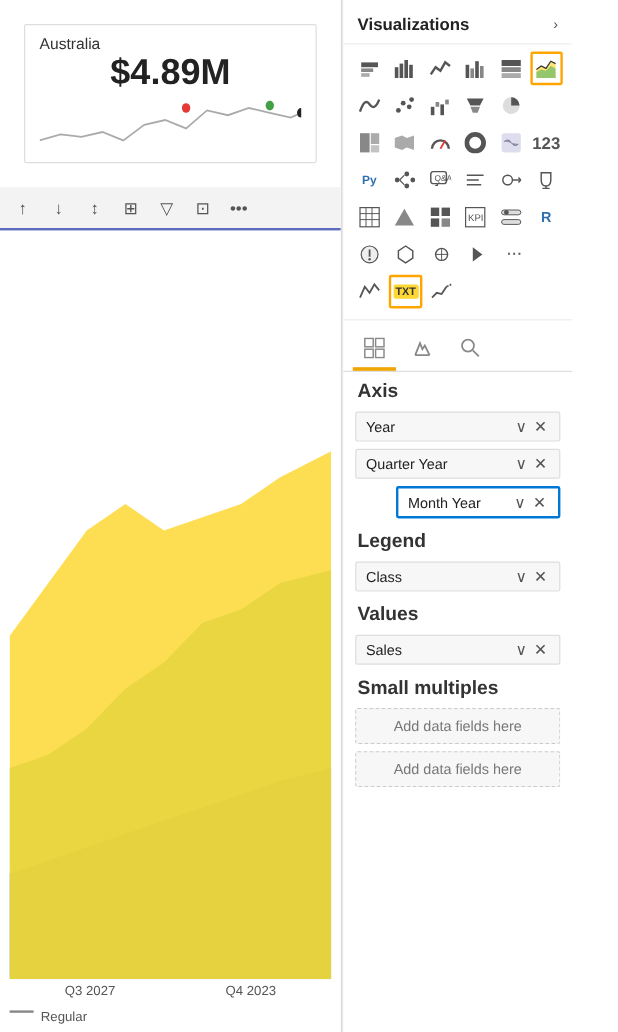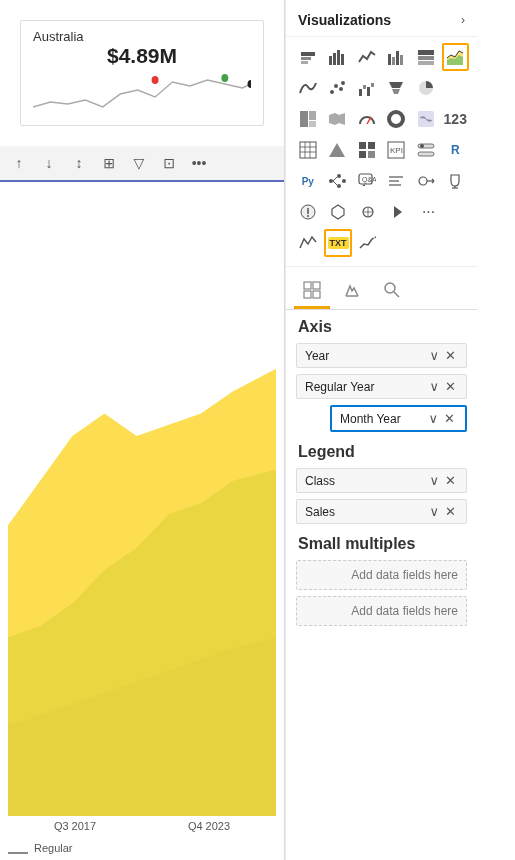--- a/index.html
+++ b/index.html
@@ -32,21 +32,21 @@
       border-radius: 2px;
     }
 
     .chart-card .country {
       font-size: 13px;
       color: #333;
       font-weight: 400;
     }
 
     .chart-card .value {
-      font-size: 21px;
+      font-size: 30px;
       font-weight: 600;
       color: #222;
       text-align: center;
     }
 
     .sparkline {
       margin-top: 4px;
       height: 45px;
       position: relative;
     }
@@ -95,21 +95,21 @@
       display: flex;
       justify-content: space-around;
       padding: 4px 8px;
       font-size: 11px;
       color: #555;
     }
 
     .legend-bottom {
       padding: 6px 8px;
       display: flex;
-      align-items: flex-end;
+      align-items: flex-start;
       gap: 6px;
       font-size: 11px;
       color: #555;
     }
 
     .legend-line {
       width: 20px;
       height: 2px;
       background: #888;
     }
@@ -241,21 +241,21 @@
     }
 
     .add-fields-box {
       margin: 3px 10px;
       padding: 7px 8px;
       background: #f7f7f7;
       border: 1px dashed #ccc;
       border-radius: 2px;
       font-size: 12px;
       color: #777;
-      text-align: right;
+      text-align: center;
     }
 
     
     .right-panel::-webkit-scrollbar { width: 4px; }
     .right-panel::-webkit-scrollbar-thumb { background: #ccc; border-radius: 4px; }
   </style>
 </head>
 <body>
 
 <div class="left-panel">
@@ -288,21 +288,21 @@
 
       <polygon points="0,280 0,240 30,235 60,230 90,225 120,220 150,215 180,210 210,205 250,200 250,280" fill="#3f51b5" opacity="0.85"></polygon>
 
       <polygon points="0,280 0,200 30,195 60,185 90,170 120,160 150,145 180,140 210,130 250,125 250,280" fill="#66bb6a" opacity="0.85"></polygon>
 
       <polygon points="0,280 0,150 30,130 60,110 90,100 120,110 150,105 180,100 210,90 250,80 250,280" fill="#fdd835" opacity="0.85"></polygon>
     </svg>
   </div>
 
   <div class="chart-labels">
-    <span>Q3 2017</span>
+    <span>Q3 2027</span>
     <span>Q4 2023</span>
   </div>
 
   <div class="legend-bottom">
     <div class="legend-line"></div>
     <span>Regular</span>
   </div>
 </div>
 
 <div class="right-panel">
@@ -422,61 +422,20 @@
           </svg>
       </div>
       <div class="viz-icon">
         <svg viewBox="0 0 18 18">
             <rect x="1" y="1" width="16" height="16" rx="2" fill="#dde"></rect>
             <path d="M3,8 Q7,5 9,9 Q12,13 15,10" fill="#99b" stroke="#556" stroke-width="0.5"></path>
           </svg>
       </div>
       <div class="viz-icon">
         <span style="font-size:14px;font-weight:bold;color:#555">123</span>
-      </div>
-    </div>
-
-    <div class="icon-row">
-      <div class="viz-icon">
-        <svg viewBox="0 0 18 18">
-            <rect x="1" y="1" width="16" height="16" fill="none" stroke="#555" stroke-width="1"></rect>
-            <line x1="1" y1="6" x2="17" y2="6" stroke="#555" stroke-width="0.8"></line>
-            <line x1="1" y1="11" x2="17" y2="11" stroke="#555" stroke-width="0.8"></line>
-            <line x1="6" y1="1" x2="6" y2="17" stroke="#555" stroke-width="0.8"></line>
-            <line x1="11" y1="1" x2="11" y2="17" stroke="#555" stroke-width="0.8"></line>
-          </svg>
-      </div>
-      <div class="viz-icon">
-        <svg viewBox="0 0 18 18">
-            <polygon points="9,2 17,16 1,16" fill="#555" opacity="0.7"></polygon>
-          </svg>
-      </div>
-      <div class="viz-icon">
-        <svg viewBox="0 0 18 18">
-            <rect x="1" y="1" width="7" height="7" fill="#555"></rect>
-            <rect x="10" y="1" width="7" height="7" fill="#555"></rect>
-            <rect x="1" y="10" width="7" height="7" fill="#555"></rect>
-            <rect x="10" y="10" width="7" height="7" fill="#888"></rect>
-          </svg>
-      </div>
-      <div class="viz-icon">
-        <svg viewBox="0 0 18 18">
-            <rect x="1" y="1" width="16" height="16" fill="none" stroke="#555" stroke-width="1"></rect>
-            <text x="3" y="12" font-size="8" fill="#555">KPI</text>
-          </svg>
-      </div>
-      <div class="viz-icon">
-        <svg viewBox="0 0 18 18">
-            <rect x="1" y="3" width="16" height="4" rx="2" fill="#ddd" stroke="#555" stroke-width="0.8"></rect>
-            <rect x="1" y="11" width="16" height="4" rx="2" fill="#ddd" stroke="#555" stroke-width="0.8"></rect>
-            <circle cx="5" cy="5" r="2" fill="#555"></circle>
-          </svg>
-      </div>
-      <div class="viz-icon">
-        <span style="font-size:12px;font-weight:bold;color:#3070b0">R</span>
       </div>
     </div>
 
     <div class="icon-row">
       <div class="viz-icon">
         <span style="font-size:10px;font-weight:bold;color:#3070b0">Py</span>
       </div>
       <div class="viz-icon">
         <svg viewBox="0 0 18 18">
             <circle cx="3" cy="9" r="2" fill="#555"></circle>
@@ -508,20 +467,61 @@
             <line x1="15" y1="7" x2="17" y2="9" stroke="#555" stroke-width="1.2"></line>
             <line x1="15" y1="11" x2="17" y2="9" stroke="#555" stroke-width="1.2"></line>
           </svg>
       </div>
       <div class="viz-icon">
         <svg viewBox="0 0 18 18">
             <path d="M5,3 L13,3 L13,9 Q13,14 9,14 Q5,14 5,9 Z" fill="none" stroke="#555" stroke-width="1.2"></path>
             <line x1="9" y1="14" x2="9" y2="16" stroke="#555" stroke-width="1.2"></line>
             <line x1="6" y1="16" x2="12" y2="16" stroke="#555" stroke-width="1.2"></line>
           </svg>
+      </div>
+    </div>
+
+    <div class="icon-row">
+      <div class="viz-icon">
+        <svg viewBox="0 0 18 18">
+            <rect x="1" y="1" width="16" height="16" fill="none" stroke="#555" stroke-width="1"></rect>
+            <line x1="1" y1="6" x2="17" y2="6" stroke="#555" stroke-width="0.8"></line>
+            <line x1="1" y1="11" x2="17" y2="11" stroke="#555" stroke-width="0.8"></line>
+            <line x1="6" y1="1" x2="6" y2="17" stroke="#555" stroke-width="0.8"></line>
+            <line x1="11" y1="1" x2="11" y2="17" stroke="#555" stroke-width="0.8"></line>
+          </svg>
+      </div>
+      <div class="viz-icon">
+        <svg viewBox="0 0 18 18">
+            <polygon points="9,2 17,16 1,16" fill="#555" opacity="0.7"></polygon>
+          </svg>
+      </div>
+      <div class="viz-icon">
+        <svg viewBox="0 0 18 18">
+            <rect x="1" y="1" width="7" height="7" fill="#555"></rect>
+            <rect x="10" y="1" width="7" height="7" fill="#555"></rect>
+            <rect x="1" y="10" width="7" height="7" fill="#555"></rect>
+            <rect x="10" y="10" width="7" height="7" fill="#888"></rect>
+          </svg>
+      </div>
+      <div class="viz-icon">
+        <svg viewBox="0 0 18 18">
+            <rect x="1" y="1" width="16" height="16" fill="none" stroke="#555" stroke-width="1"></rect>
+            <text x="3" y="12" font-size="8" fill="#555">KPI</text>
+          </svg>
+      </div>
+      <div class="viz-icon">
+        <svg viewBox="0 0 18 18">
+            <rect x="1" y="3" width="16" height="4" rx="2" fill="#ddd" stroke="#555" stroke-width="0.8"></rect>
+            <rect x="1" y="11" width="16" height="4" rx="2" fill="#ddd" stroke="#555" stroke-width="0.8"></rect>
+            <circle cx="5" cy="5" r="2" fill="#555"></circle>
+          </svg>
+      </div>
+      <div class="viz-icon">
+        <span style="font-size:12px;font-weight:bold;color:#3070b0">R</span>
       </div>
     </div>
 
     <div class="icon-row">
       <div class="viz-icon">
         <svg viewBox="0 0 18 18">
             <circle cx="9" cy="9" r="7" fill="#eee" stroke="#555" stroke-width="1"></circle>
             <line x1="9" y1="5" x2="9" y2="11" stroke="#555" stroke-width="1.5"></line>
             <circle cx="9" cy="13" r="1" fill="#555"></circle>
           </svg>
@@ -593,21 +593,21 @@
 
   <div class="field-chip">
     <span>Year</span>
     <div class="field-chip-actions">
       <span>∨</span>
       <span>✕</span>
     </div>
   </div>
 
   <div class="field-chip">
-    <span>Regular Year</span>
+    <span>Quarter Year</span>
     <div class="field-chip-actions">
       <span>∨</span>
       <span>✕</span>
     </div>
   </div>
 
   <div class="field-chip highlighted">
     <span>Month Year</span>
     <div class="field-chip-actions">
       <span>∨</span>
@@ -618,20 +618,21 @@
   <div class="section-label">Legend</div>
 
   <div class="field-chip">
     <span>Class</span>
     <div class="field-chip-actions">
       <span>∨</span>
       <span>✕</span>
     </div>
   </div>
 
+  <div class="section-label">Values</div>
 
   <div class="field-chip">
     <span>Sales</span>
     <div class="field-chip-actions">
       <span>∨</span>
       <span>✕</span>
     </div>
   </div>
 
   <div class="section-label">Small multiples</div>

